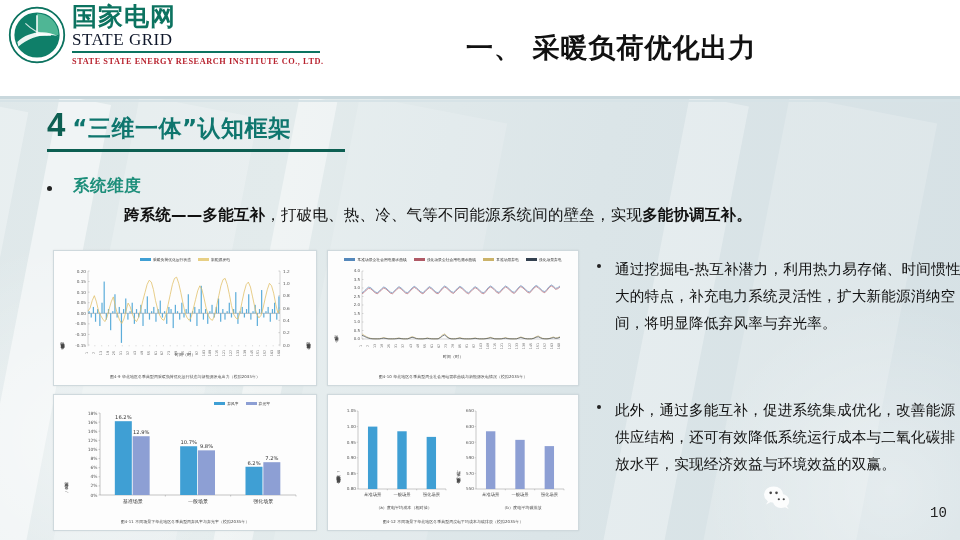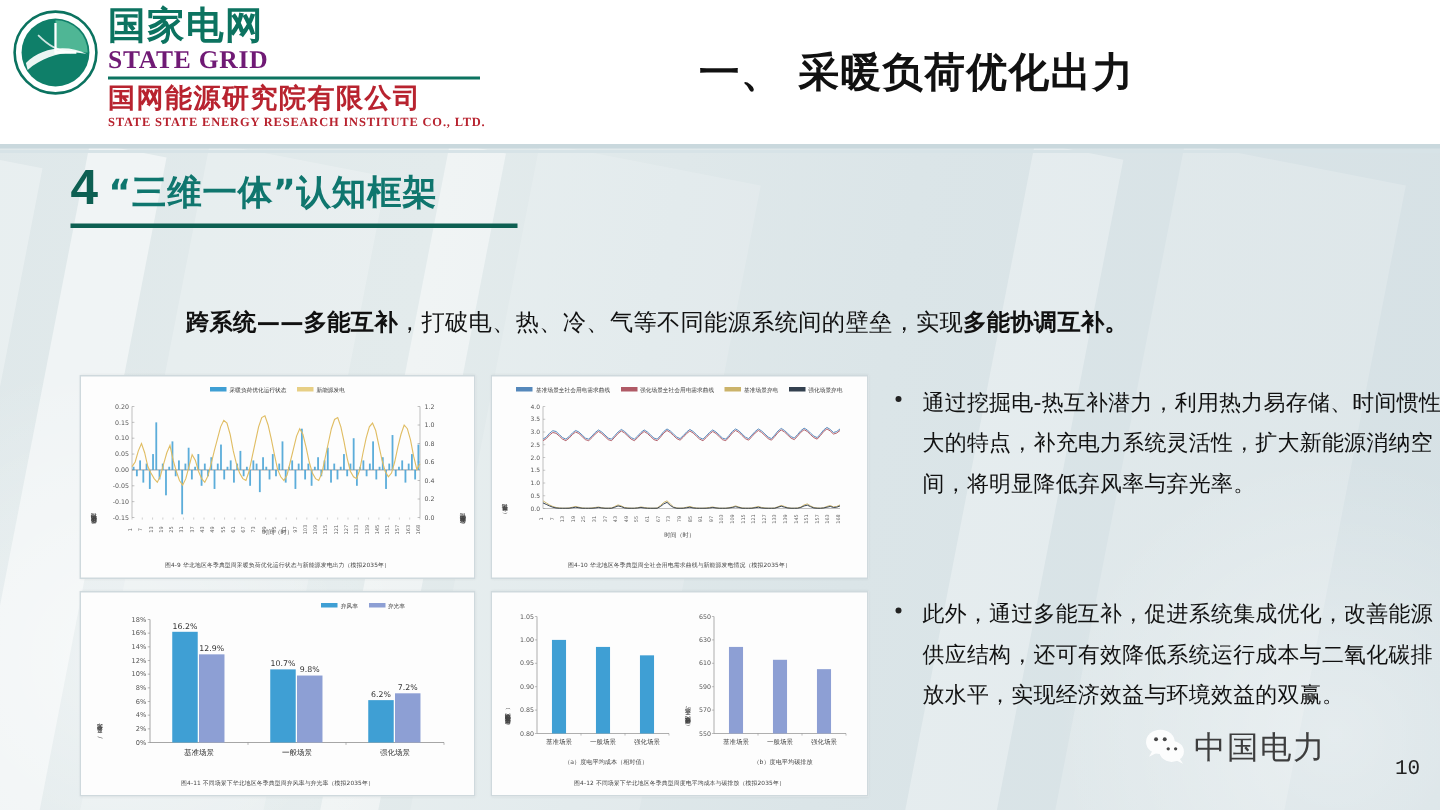--- a/index.html
+++ b/index.html
@@ -54,21 +54,21 @@
   .logo-wrap { position:absolute; left:8px; top:4px; display:flex; align-items:flex-start; }
   .logo-mark { width:58px; height:58px; margin-top:2px; }
   .logo-text { margin-left:6px; }
   .cn-brand {
     font-family:"DejaVu Sans", sans-serif;
     font-size:25px; font-weight:bold; color:#0c7360; letter-spacing:1px;
     line-height:26px;
   }
   .en-brand {
     font-family:"Liberation Serif", serif;
-    font-size:17px; font-weight:bold; color:#701a75;
+    font-size:17px; font-weight:normal; color:#0f172a;
     letter-spacing:0.5px; line-height:19px;
   }
   .brand-div { width:248px; height:2px; background:#0c7360; margin:2px 0 3px 0;}
   .cn-inst {
     font-family:"DejaVu Sans", sans-serif;
     font-size:18px; font-weight:bold; color:#b8232f; letter-spacing:1px;
     line-height:20px;
   }
   .en-inst {
     font-family:"Liberation Serif", serif;
@@ -211,37 +211,40 @@
         <path d="M50 13 A37 37 0 0 1 87 50 L50 50 Z" fill="#5bbf9e" opacity="0.85"></path>
         <path d="M16 62 C34 44 64 40 86 52 C64 46 36 54 18 70 Z" fill="#ffffff" opacity="0.92"></path>
         <path d="M50 16 L50 50 L74 50" fill="none" stroke="#ffffff" stroke-width="2.6"></path>
         <path d="M30 30 C42 42 52 48 68 50" fill="none" stroke="#ffffff" stroke-width="2" opacity="0.8"></path>
         <circle cx="50" cy="50" r="47" fill="none" stroke="#0c7360" stroke-width="1"></circle>
       </svg>
       <div class="logo-text">
         <div class="cn-brand">国家电网</div>
         <div class="en-brand">STATE GRID</div>
         <div class="brand-div"></div>
-        <div class="cn-inst">国网能源研究院有限公司</div>
         <div class="en-inst">STATE STATE ENERGY RESEARCH INSTITUTE CO., LTD.</div>
       </div>
     </div>
     <div class="slide-head-title">一、 采暖负荷优化出力</div>
   </div>
   <div class="header-rule1"></div>
   <div class="header-rule2"></div>
 
   <div class="section">
     <div class="section-row">
       <span class="sec-num">4</span>
       <span class="sec-title">“三维一体”认知框架</span>
     </div>
     <div class="sec-underline"></div>
   </div>
 
+  <div class="bullet-sys">
+    <span class="dot"></span>
+    <span class="bullet-sys-label">系统维度</span>
+  </div>
   <div class="sys-line"><b>跨系统——多能互补</b><span>，打破电、热、冷、气等不同能源系统间的壁垒，实现</span><b>多能协调互补。</b></div>
 
   <div class="rtext" id="rtext1">
     <span class="dot2"></span>
     <p>通过挖掘电-热互补潜力，利用热力易存储、时间惯性大的特点，补充电力系统灵活性，扩大新能源消纳空间，将明显降低弃风率与弃光率。</p>
   </div>
 
   <div class="rtext" id="rtext2">
     <span class="dot2"></span>
     <p>此外，通过多能互补，促进系统集成优化，改善能源供应结构，还可有效降低系统运行成本与二氧化碳排放水平，实现经济效益与环境效益的双赢。</p>
@@ -651,17 +654,16 @@
     <svg class="wm-logo" viewBox="0 0 100 100">
       <ellipse cx="40" cy="40" rx="33" ry="28" fill="#ffffff"></ellipse>
       <path d="M22 60 L14 74 L32 65 Z" fill="#ffffff"></path>
       <circle cx="30" cy="34" r="4.5" fill="#3a3a3a"></circle>
       <circle cx="50" cy="34" r="4.5" fill="#3a3a3a"></circle>
       <ellipse cx="66" cy="62" rx="28" ry="24" fill="#ffffff"></ellipse>
       <path d="M84 78 L92 90 L76 82 Z" fill="#ffffff"></path>
       <circle cx="58" cy="56" r="3.8" fill="#3a3a3a"></circle>
       <circle cx="75" cy="56" r="3.8" fill="#3a3a3a"></circle>
     </svg>
-    <span class="wm-text">中国电力</span>
   </div>
   <div class="pageno">10</div>
 
 </div>
 
 </body></html>

